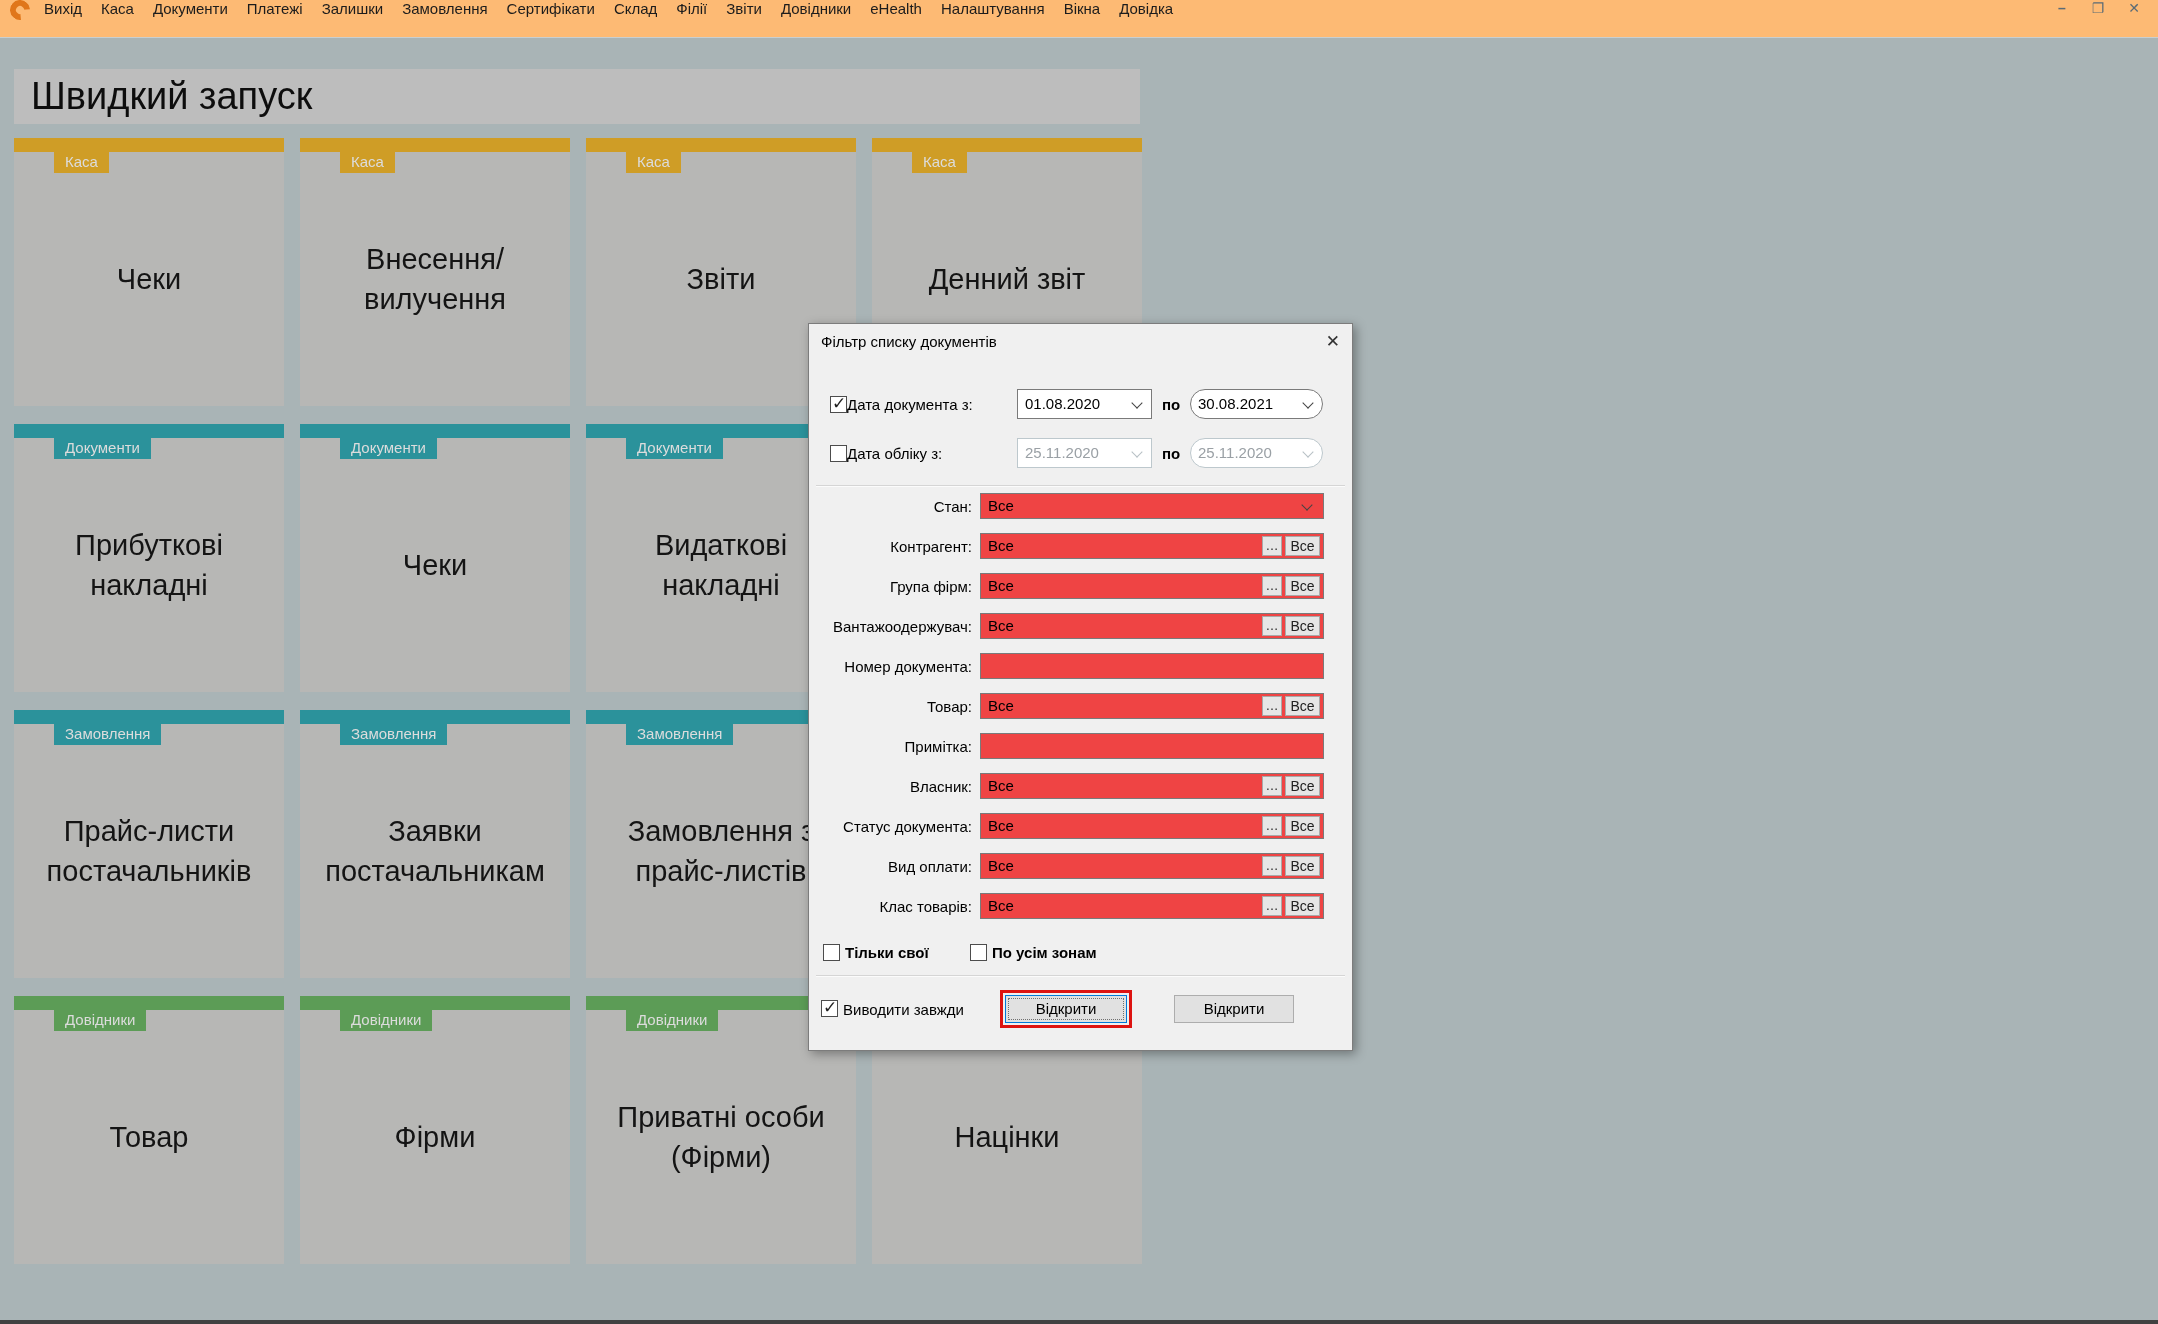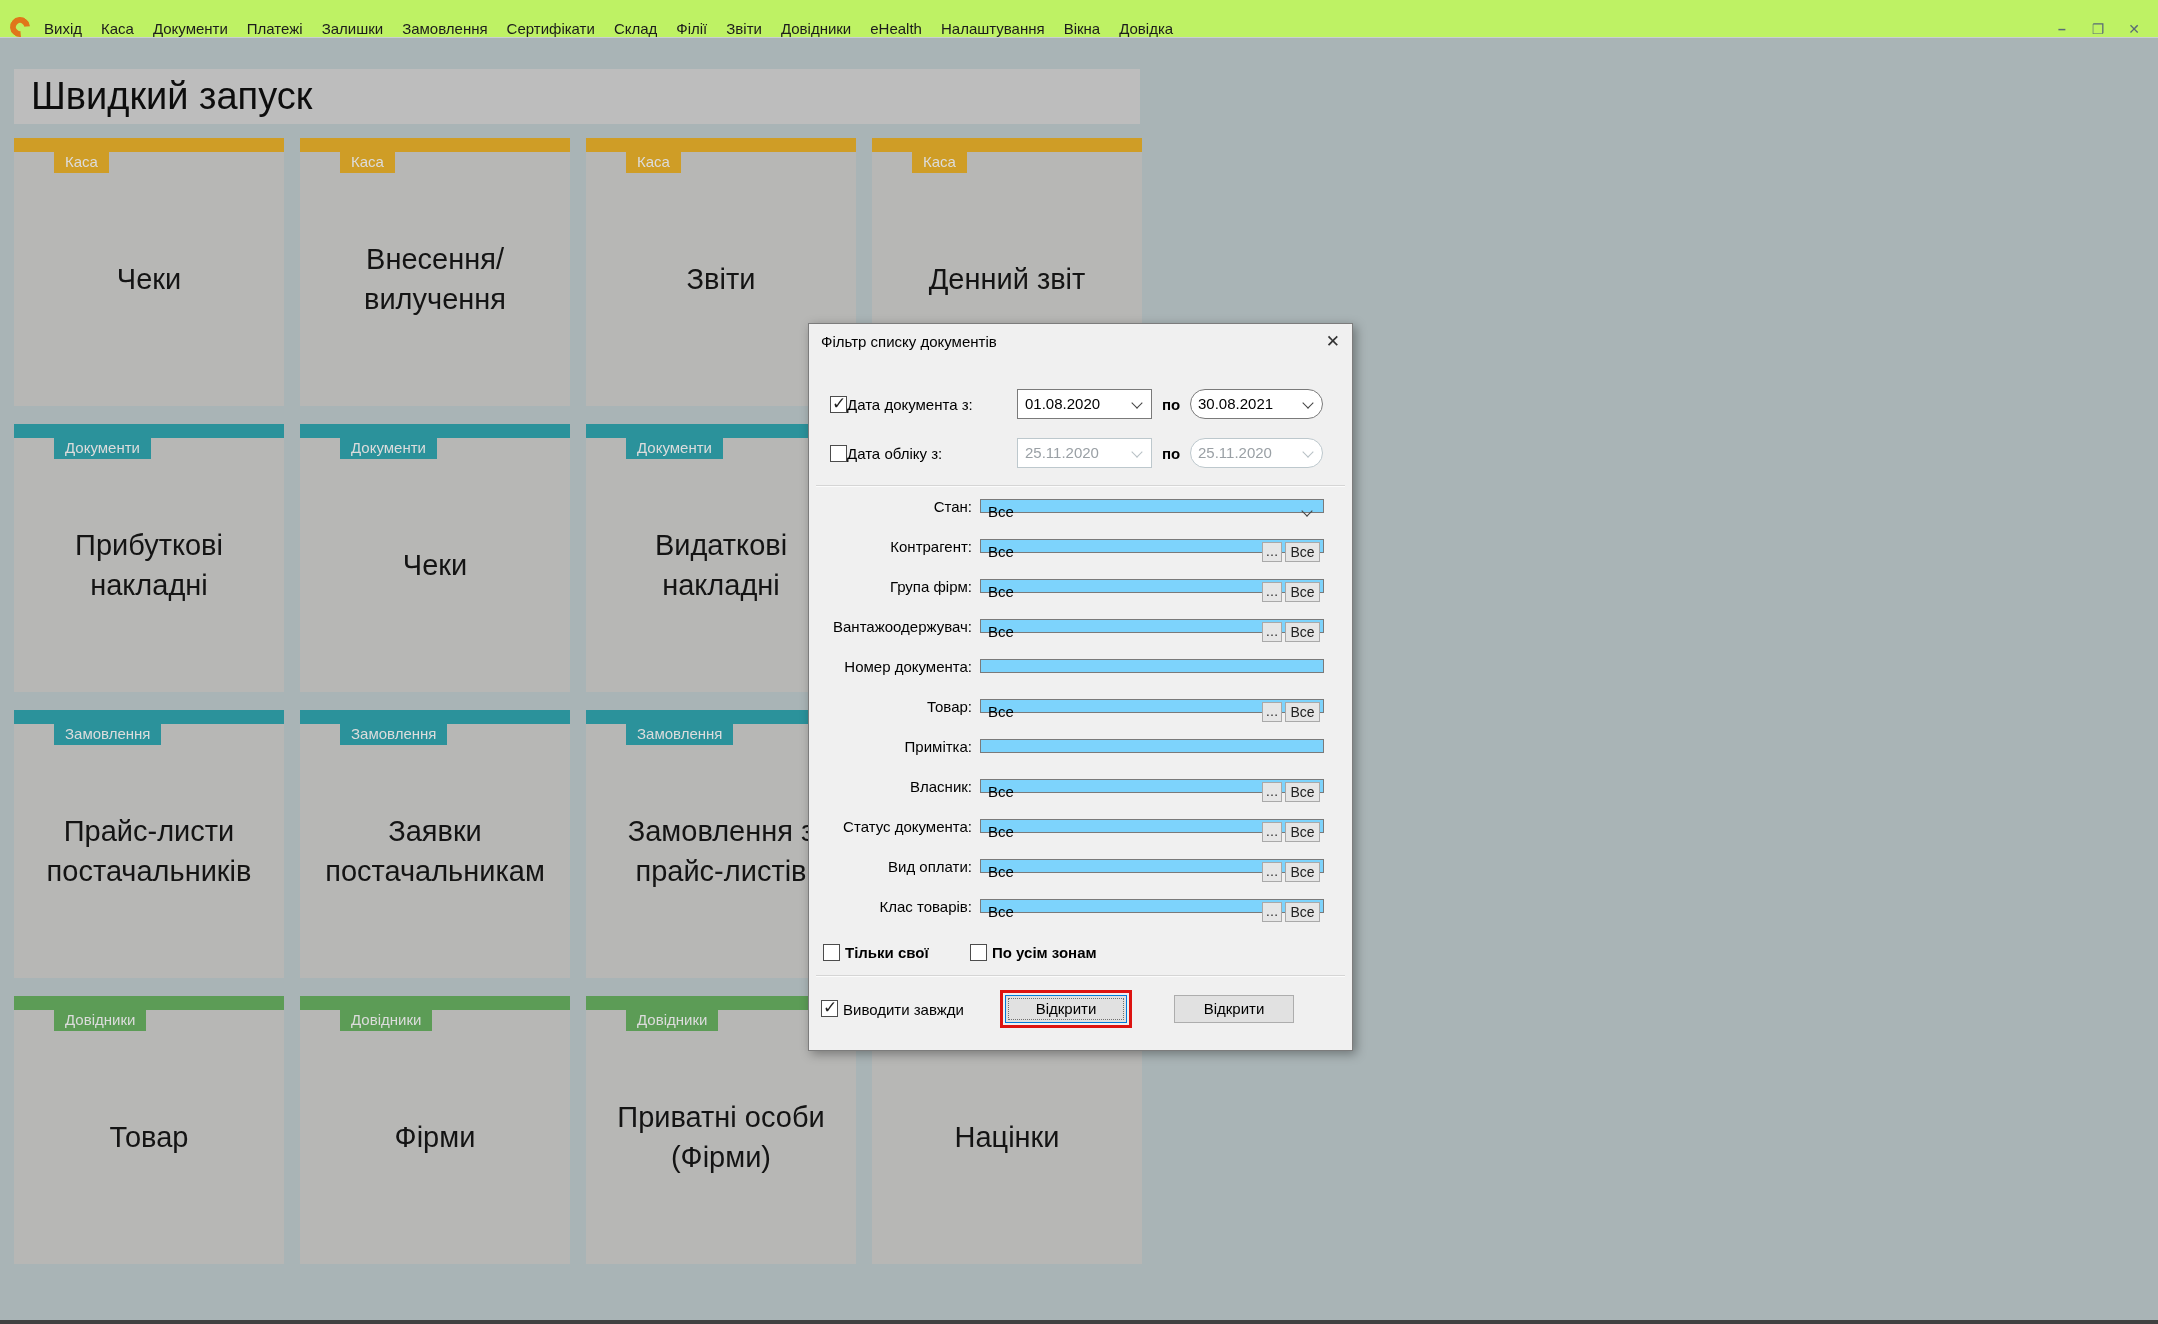--- a/index.html
+++ b/index.html
@@ -1,22 +1,22 @@
 <!DOCTYPE html>
 <html><head>
 <meta charset="utf-8">
 <style>
   * { margin:0; padding:0; box-sizing:border-box; }
   html,body { width:2158px; height:1324px; }
   body { font-family:"Liberation Sans","DejaVu Sans",sans-serif; background:#a9b4b6; overflow:hidden; }
   #screen { position:relative; width:2158px; height:1324px; background:#a9b4b6; }
 
   
-  #menubar { position:absolute; left:0; top:0; width:2158px; height:38px; background:#bef264;
-             display:flex; align-items:flex-end; border-bottom:1px solid #c9cfd0; }
+  #menubar { position:absolute; left:0; top:0; width:2158px; height:38px; background:#fdba74;
+             display:flex; align-items:flex-start; border-bottom:1px solid #c9cfd0; }
   .app-logo { width:20px; height:20px; margin-left:10px; border-radius:50%;
               border:6px solid #e0761a; border-right-color:transparent; transform:rotate(40deg); }
   #menu-items { display:flex; gap:19px; margin-left:14px; }
   .menu-item { font-size:15px; color:#1c1c1c; cursor:default; white-space:nowrap; }
   .win-controls { margin-left:auto; margin-right:14px; display:flex; gap:16px; align-items:center; }
   .win-btn { font-size:14px; color:#5a6b76; width:20px; text-align:center; font-weight:bold; }
 
   
   #page-title { position:absolute; left:14px; top:69px; width:1126px; height:55px; background:#bdbdbd;
                 font-size:38px; color:#0d0d0d; line-height:55px; padding-left:17px; }
@@ -50,21 +50,21 @@
   .combo.disabled { border-color:#bdc8cd; color:#9aa0a5; }
   .combo.disabled .chev { border-color:#b7c0c5; }
   .d-c1 { margin-left:11px; width:135px; }
   .d-po { width:38px; text-align:center; font-size:15px; font-weight:bold; color:#000; }
   .d-c2 { width:133px;border-radius:15px; }
 
   .sep { height:2px; border-top:1px solid #d5d5d5; border-bottom:1px solid #fbfbfb; margin:0 7px; }
 
   .f-row { height:26px; margin-bottom:14px; }
   .f-label { width:163px; text-align:right; font-size:15px; color:#000; flex:none; }
-  .f-ctrl { position:relative; margin-left:8px; width:344px; height:14px; background:#7dd3fc;
+  .f-ctrl { position:relative; margin-left:8px; width:344px; height:26px; background:#ef4444;
             border:1px solid #7a7a7a; font-size:15px; color:#000; line-height:24px; padding-left:7px; }
   .f-ctrl .chev { position:absolute; right:12px; top:7px; width:8px; height:8px;
                   border-right:1.6px solid #444; border-bottom:1.6px solid #444; transform:rotate(45deg); }
   .mini-btn { position:absolute; top:2px; height:20px; background:#e6e6e6; border:1px solid #a9a9a9;
               font-size:13px; color:#222; text-align:center; line-height:17px; cursor:pointer; }
   .btn-more { right:41px; width:20px; }
   .btn-all  { right:3px;  width:35px; font-size:14px; line-height:18px; }
 
   .opt-row { position:relative; height:20px; margin-top:24px; }
   .opt-row .cb { position:absolute; top:1px; }

